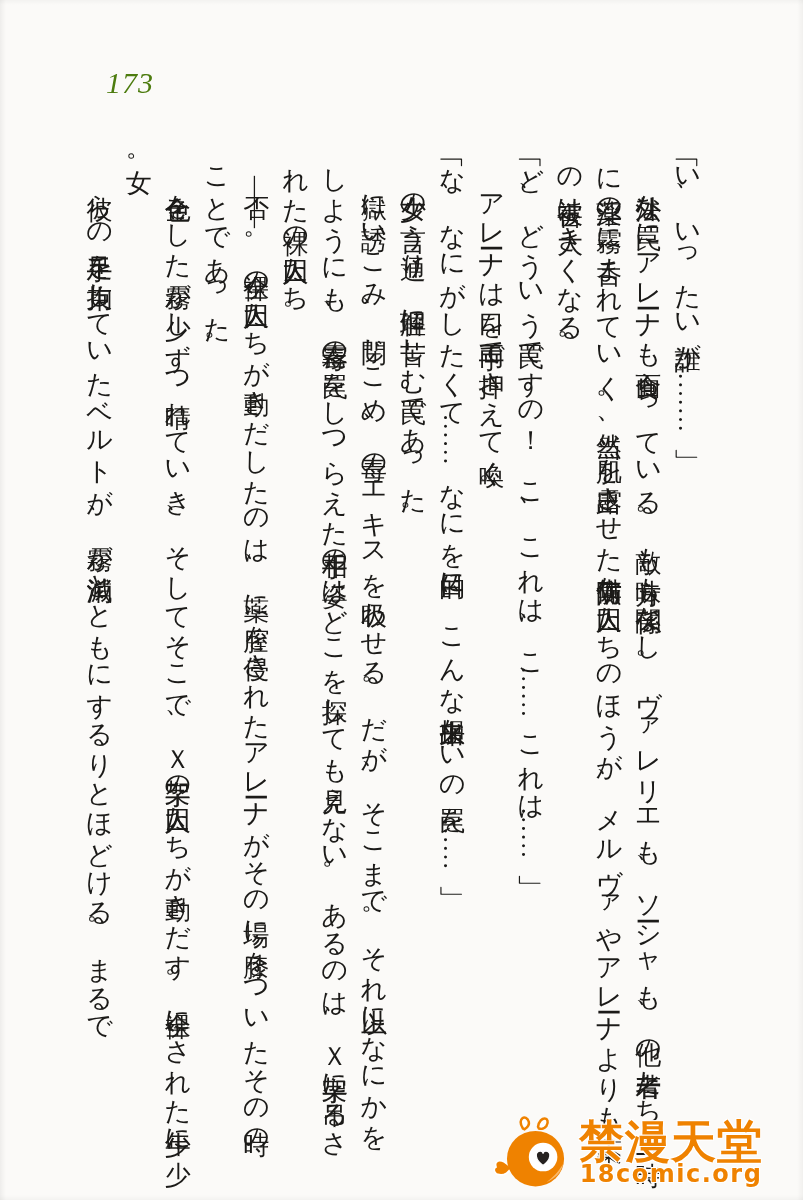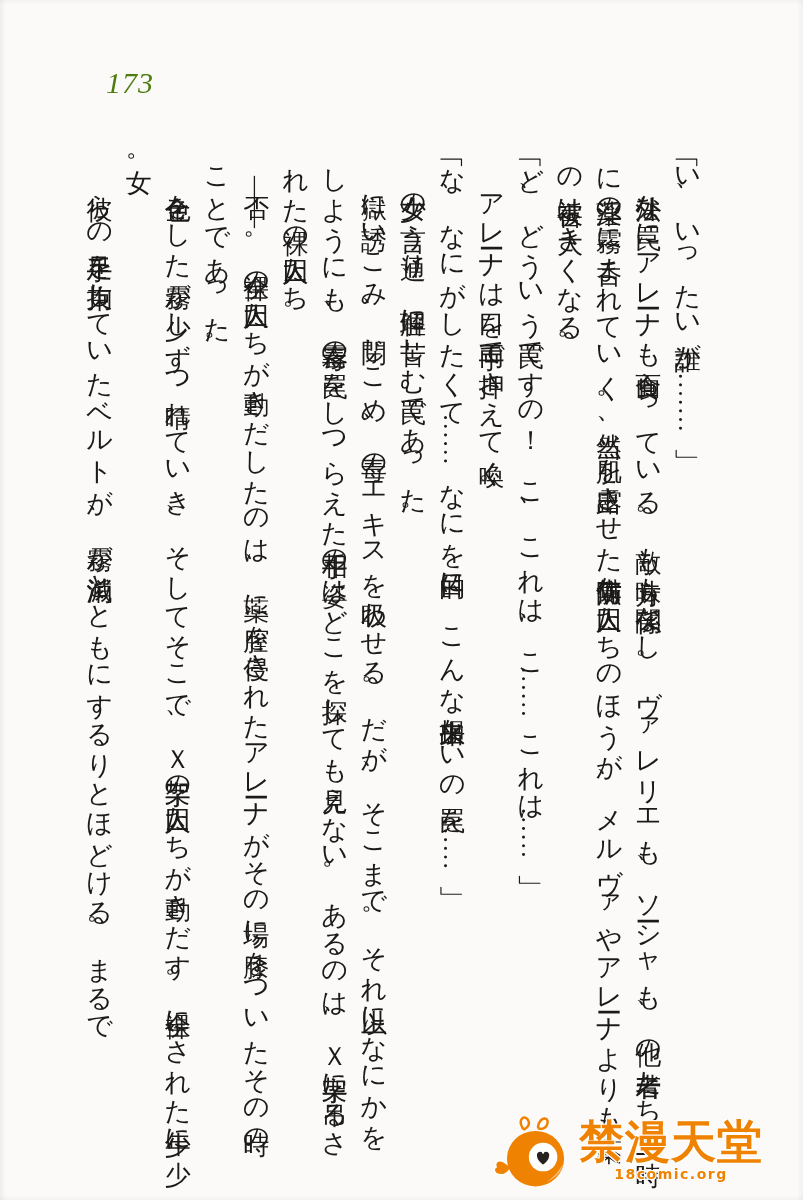--- a/index.html
+++ b/index.html
@@ -82,21 +82,21 @@
     letter-spacing: 1px;
     text-shadow:
       -1px -1px 0 #ffffff,
        1px -1px 0 #ffffff,
       -1px  1px 0 #ffffff,
        1px  1px 0 #ffffff;
   }
   .wm-url {
     font-family: "DejaVu Sans", sans-serif;
     font-weight: bold;
-    font-size: 14px;
+    font-size: 24px;
     line-height: 22px;
     margin-top: -2px;
     color: #ef8200;
     letter-spacing: 1.5px;
     text-shadow:
       -1px -1px 0 #ffffff,
        1px -1px 0 #ffffff,
       -1px  1px 0 #ffffff,
        1px  1px 0 #ffffff;
   }

